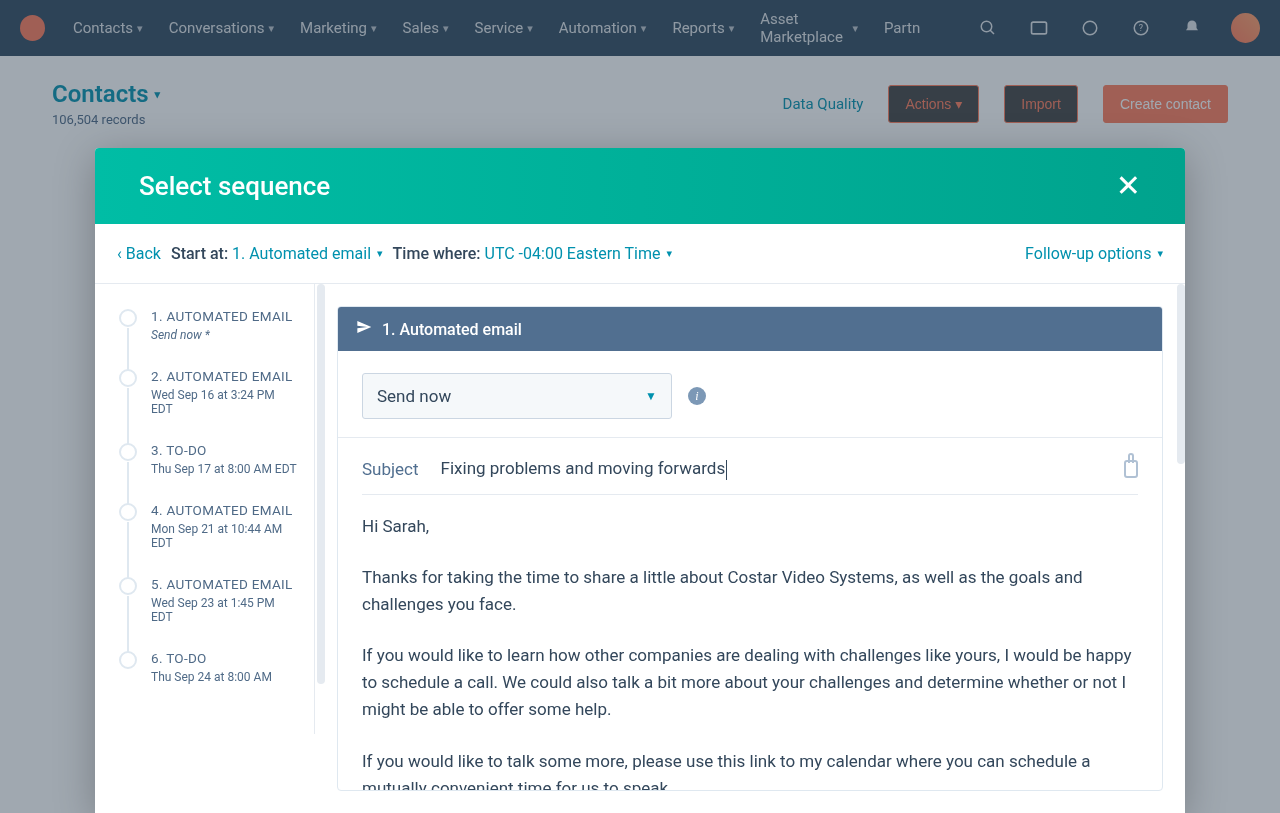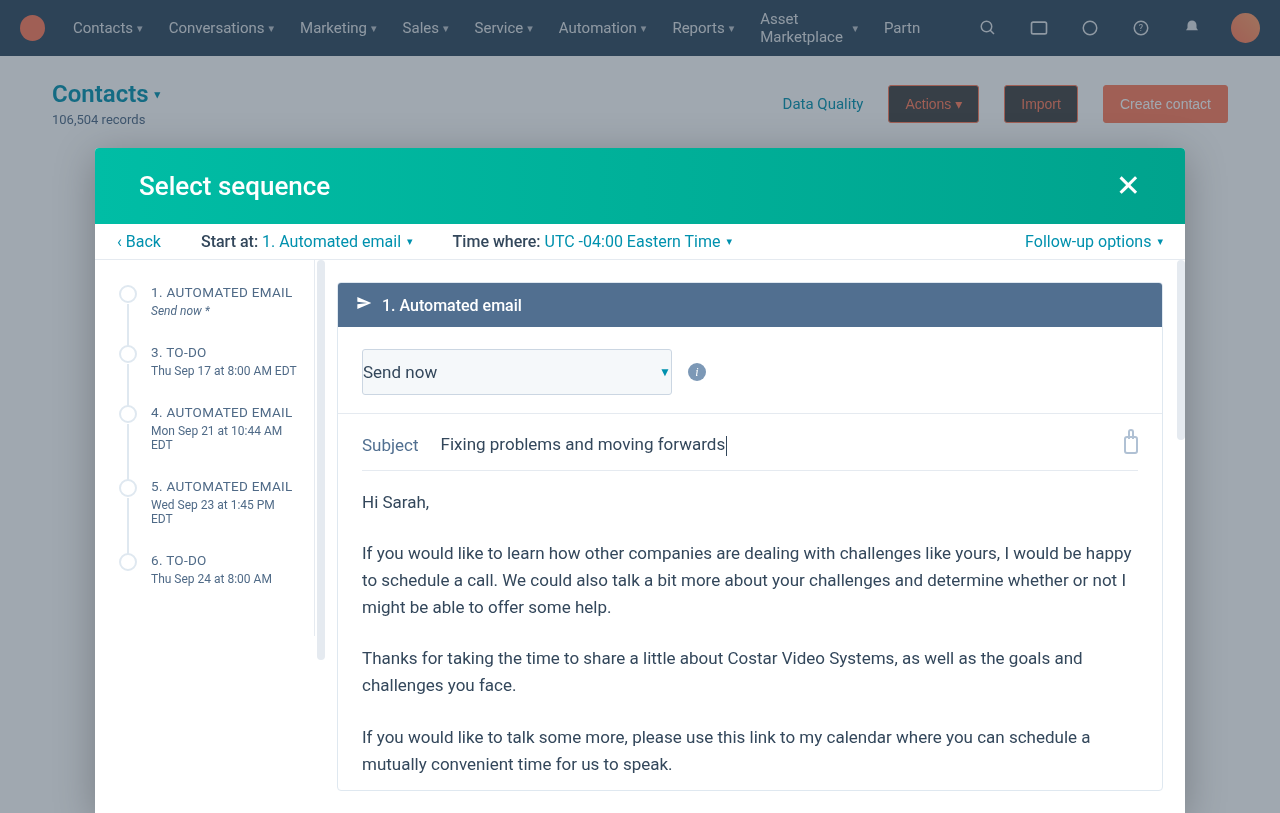--- a/index.html
+++ b/index.html
@@ -80,22 +80,22 @@
     height:76px;
     display:flex;
     align-items:center;
     justify-content:space-between;
     padding: 0 44px;
   }
   .modal-header h1 { margin:0; font-size:26px; font-weight:500; }
   .close-x { font-size:30px; cursor:pointer; line-height:1; font-weight:300;}
 
   .modal-toolbar {
-    display:flex; align-items:flex-end; gap:40px;
-    padding: 8px 22px;
+    display:flex; align-items:flex-end; gap:10px;
+    padding: 20px 22px;
     border-bottom:1px solid #e5eaf0;
     font-size:16px;
   }
   .modal-toolbar .back { color: var(--link); cursor:pointer; }
   .modal-toolbar .label { color:#33475b; font-weight:500; }
   .modal-toolbar .select-like { color: var(--link); cursor:pointer; display:inline-flex; align-items:center; gap:6px;}
   .modal-toolbar .spacer { flex:1; }
   .caret { font-size:11px; }
 
   .modal-body {
@@ -154,21 +154,21 @@
     display:flex; align-items:center; gap:10px;
     font-weight:500;
   }
   .panel-body { padding: 22px 24px; overflow:auto; flex:1; }
   .send-row { display:flex; align-items:center; gap:16px; margin-bottom:18px;}
   .select-box {
     border:1px solid var(--border);
     background:#f5f8fa;
     border-radius:3px;
     width:310px;
-    padding: 12px 0;
+    padding: 12px 14px;
     display:flex; align-items:center; justify-content:space-between;
     color:#33475b; font-size:17px;
   }
   .select-box .tri { color: var(--link); font-size:12px;}
   .info-i {
     width:18px;height:18px;border-radius:50%;background:#7c98b6;color:#fff;
     display:flex;align-items:center;justify-content:center;font-size:12px;font-style:italic;font-family:serif;
   }
   .divider { height:1px; background:#e5eaf0; margin: 0 -24px 20px; }
   .subject-row { display:flex; align-items:center; gap:22px; font-size:17px; margin-bottom:10px;justify-content:space-between;}
@@ -292,20 +292,25 @@
   <div class="modal-body">
     <div style="position:relative;">
       <div class="steps" id="step-list">
           <div class="step">
             <span class="dot"></span>
             <div class="name">1. AUTOMATED EMAIL</div>
             <div class="when ">Send now *</div>
           </div>
           <div class="step">
             <span class="dot"></span>
+            <div class="name">2. AUTOMATED EMAIL</div>
+            <div class="when normal">Wed Sep 16 at 3:24 PM EDT</div>
+          </div>
+          <div class="step">
+            <span class="dot"></span>
             <div class="name">3. TO-DO</div>
             <div class="when normal">Thu Sep 17 at 8:00 AM EDT</div>
           </div>
           <div class="step">
             <span class="dot"></span>
             <div class="name">4. AUTOMATED EMAIL</div>
             <div class="when normal">Mon Sep 21 at 10:44 AM EDT</div>
           </div>
           <div class="step">
             <span class="dot"></span>
@@ -341,22 +346,22 @@
           </div>
           <div class="divider"></div>
           <div class="subject-row">
             <span class="lbl">Subject</span>
             <span class="val">Fixing problems and moving forwards</span>
             <span class="lock"></span>
           </div>
           <hr class="sep">
           <div class="email-body">
             <p>Hi Sarah,</p>
+            <p>Thanks for taking the time to share a little about Costar Video Systems, as well as the goals and challenges you face.</p>
             <p> If you would like to learn how other companies are dealing with challenges like yours, I would be happy to schedule a call. We could also talk a bit more about your challenges and determine whether or not I might be able to offer some help.</p>
-            <p>Thanks for taking the time to share a little about Costar Video Systems, as well as the goals and challenges you face.</p>
             <p> If you would like to talk some more, please use this link to my calendar where you can schedule a mutually convenient time for us to speak.</p>
           </div>
         </div>
       </div>
       <div class="faux-scroll" style="height:180px;top:0;right:0"></div>
     </div>
   </div>
 </div>
 
 </body></html>

